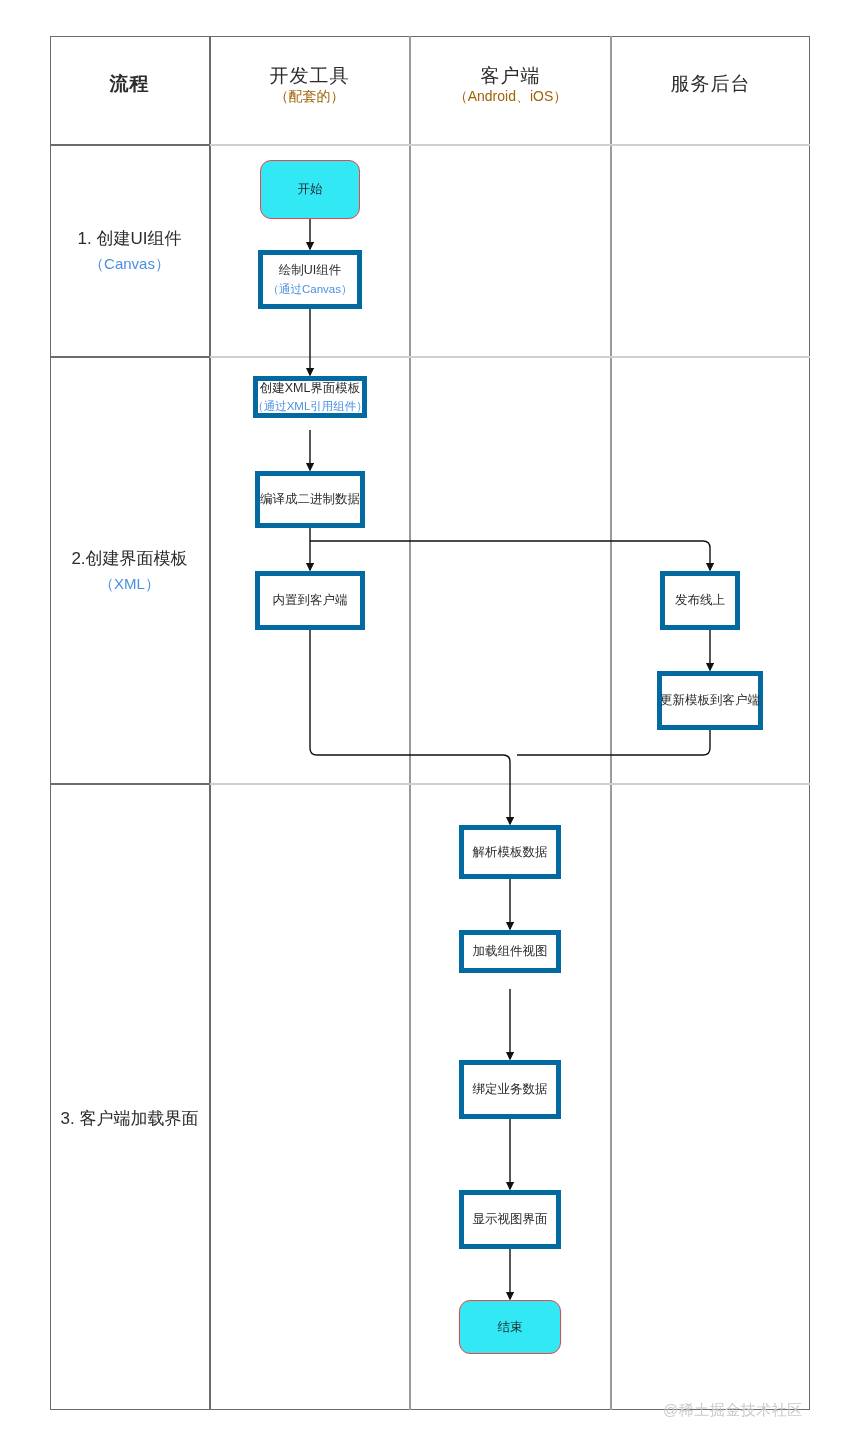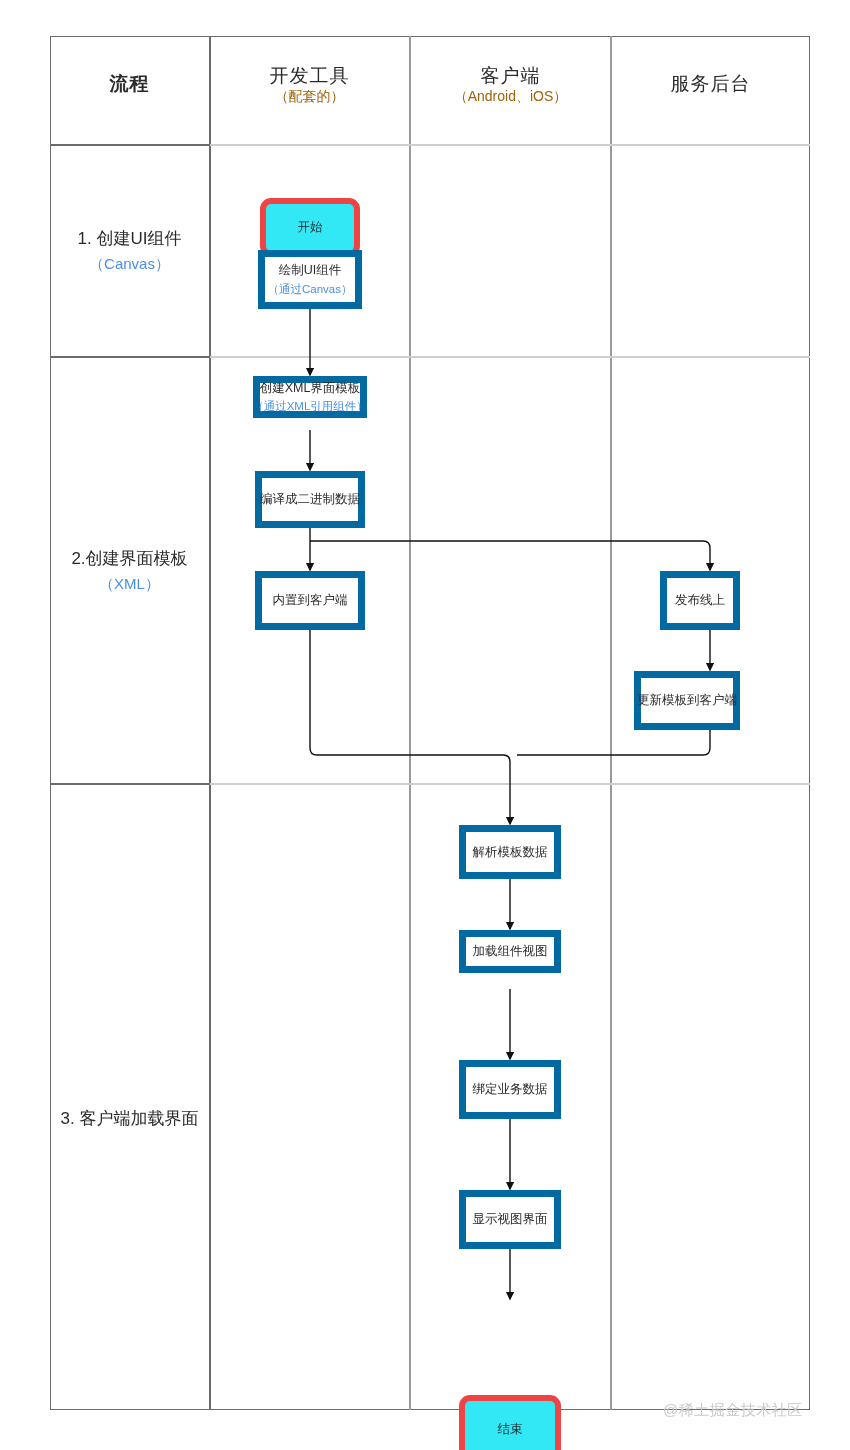--- a/index.html
+++ b/index.html
@@ -98,39 +98,38 @@
   
   .node {
     position: absolute;
     box-sizing: border-box;
     display: flex;
     flex-direction: column;
     align-items: center;
     justify-content: center;
     text-align: center;
     background: #ffffff;
-    border: 7px solid #0369a1;
+    border: 5px solid #0369a1;
     line-height: 1.3;
   }
   .node .n1 {
     font-size: 12.5px;
     color: #2b2b2b;
     white-space: nowrap;
   }
   .node .n2 {
     font-size: 11.5px;
     color: #4a90e2;
     margin-top: 3px;
     white-space: nowrap;
   }
   .node.terminal {
     background: #32e8f5;
-    border: 6px solid #ef4444;
+    border: 1px solid #ef4444;
     border-radius: 11px;
-    margin-top: 38px;
   }
   .node.terminal .n1 {
     color: #1b2b2e;
     font-size: 12.5px;
   }
 
   
   #wires {
     position: absolute;
     left: 0; top: 0;
@@ -254,39 +253,39 @@
   </div>
 
   <div class="node" style="left:255px; top:571px; width:110px; height:59px;">
     <div class="n1">内置到客户端</div>
   </div>
 
   <div class="node" style="left:660px; top:571px; width:80px; height:59px;">
     <div class="n1">发布线上</div>
   </div>
 
-  <div class="node" style="left:634px; top:671px; width:106px; height:59px;">
+  <div class="node" style="left:657px; top:671px; width:106px; height:59px;">
     <div class="n1">更新模板到客户端</div>
   </div>
 
   <div class="node" style="left:459px; top:825px; width:102px; height:54px;">
     <div class="n1">解析模板数据</div>
   </div>
 
   <div class="node" style="left:459px; top:930px; width:102px; height:43px;">
     <div class="n1">加载组件视图</div>
   </div>
 
   <div class="node" style="left:459px; top:1060px; width:102px; height:59px;">
     <div class="n1">绑定业务数据</div>
   </div>
 
   <div class="node" style="left:459px; top:1190px; width:102px; height:59px;">
     <div class="n1">显示视图界面</div>
   </div>
 
-  <div class="node terminal" style="left:459px; top:1357px; width:102px; height:69px;">
+  <div class="node terminal" style="left:459px; top:1300px; width:102px; height:54px;">
     <div class="n1">结束</div>
   </div>
 
   <div class="watermark" style="left:663px; top:1401px;">@稀土掘金技术社区</div>
 
 </div>
 
 </body></html>

